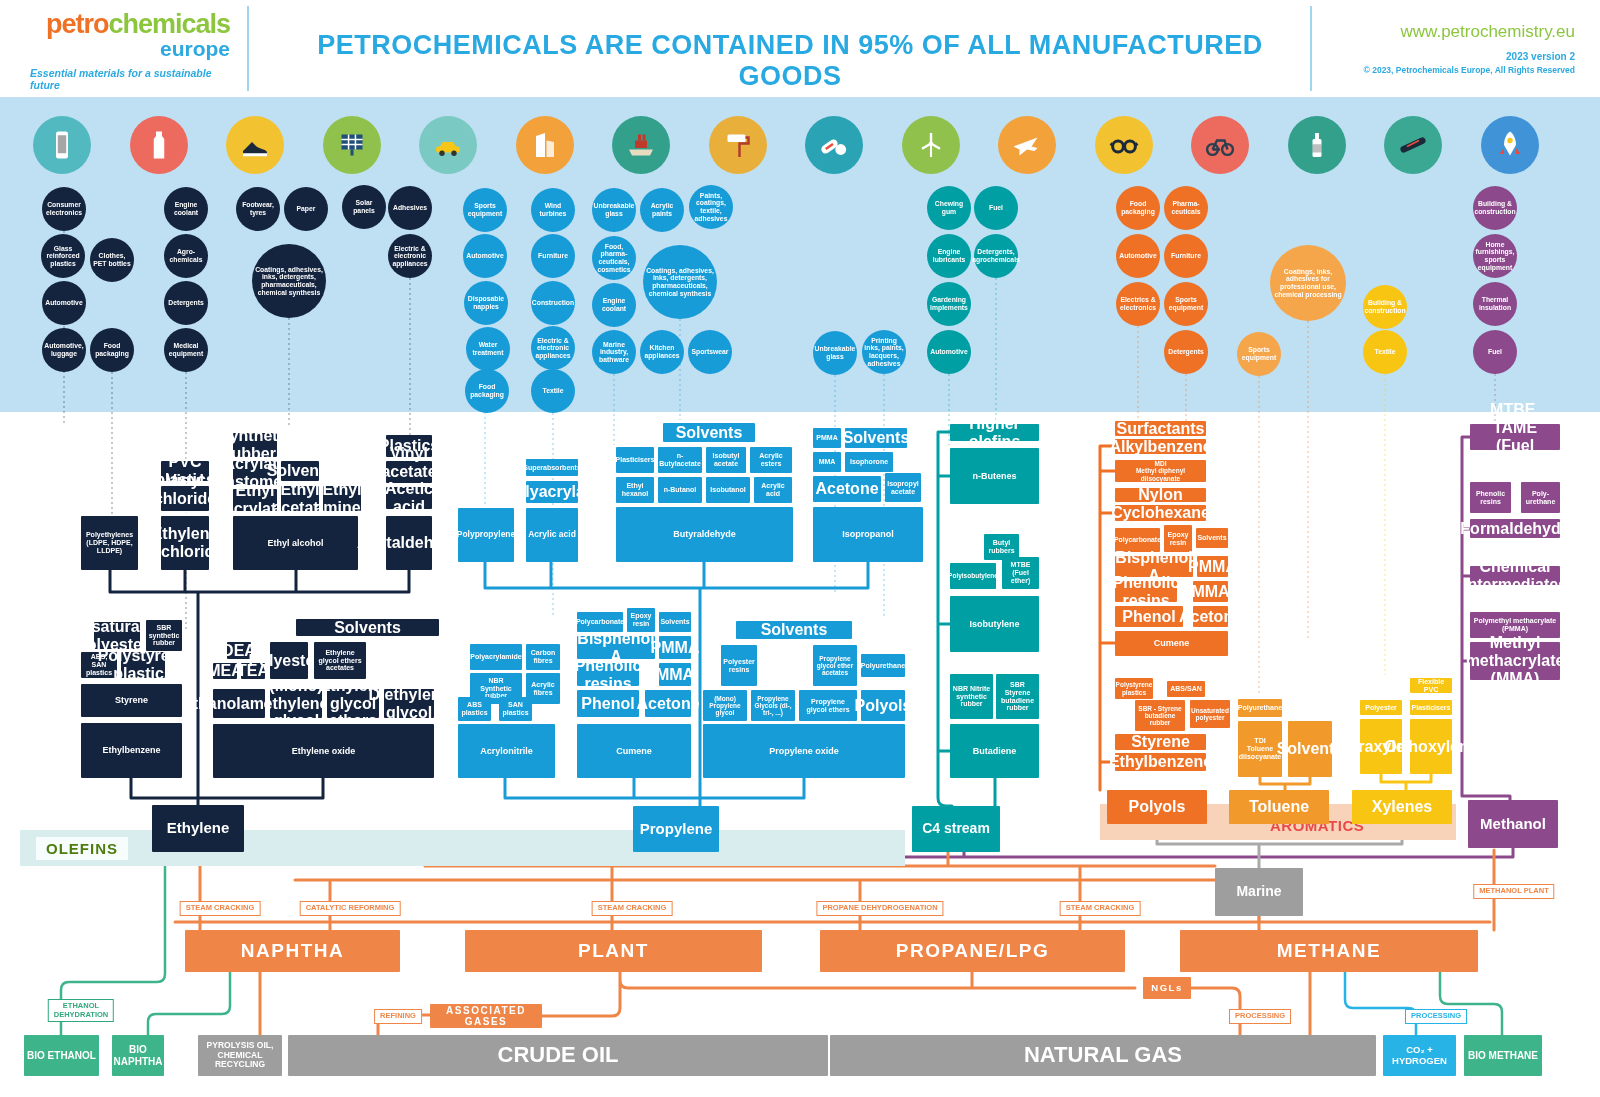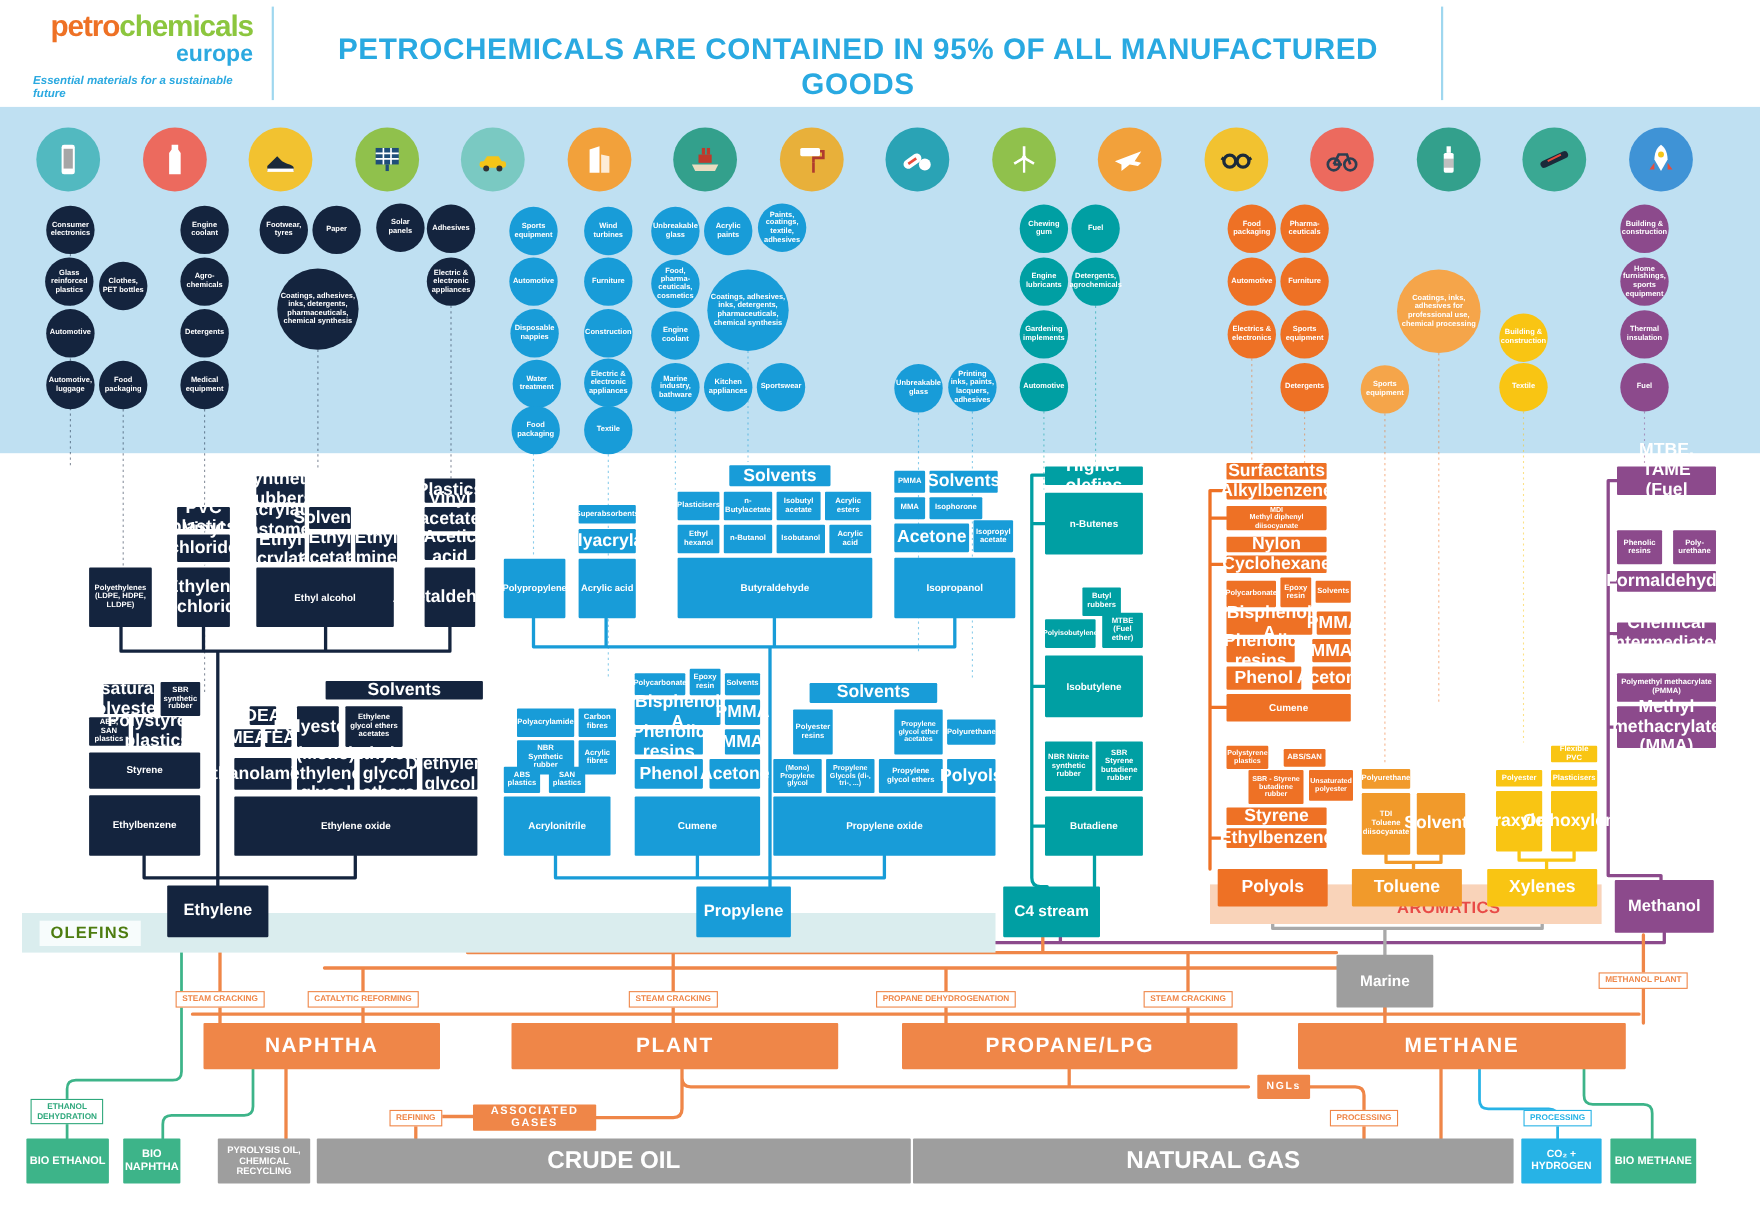--- a/index.html
+++ b/index.html
@@ -5,40 +5,40 @@
   html,body{margin:0;padding:0;background:#fff;font-family:"Liberation Sans",sans-serif;}
   #stage{position:relative;width:1600px;height:1097px;overflow:hidden;background:#fff;}
   
   #header{position:absolute;left:0;top:0;width:1600px;height:97px;background:#fff;}
   .vline{position:absolute;top:6px;height:85px;width:2px;background:#9fd7ef;}
   #logo{position:absolute;left:30px;top:12px;width:200px;text-align:right;}
   #logo .l1{font-size:27px;font-weight:700;letter-spacing:-1px;line-height:.95;}
   #logo .l1 .p1{color:#ee7125;} #logo .l1 .p2{color:#8cc63e;}
   #logo .l2{font-size:21px;font-weight:700;color:#2ba9e0;letter-spacing:0;line-height:1;}
   #logo .tag{font-size:10.5px;font-style:italic;font-weight:700;color:#2ba9e0;margin-top:8px;text-align:left;}
-  #title{position:absolute;left:260px;top:30px;width:1040px;text-align:center;font-size:27px;font-weight:700;color:#29a9e1;letter-spacing:.5px;}
+  #title{position:absolute;left:270px;top:30px;width:1040px;text-align:center;font-size:27px;font-weight:700;color:#29a9e1;letter-spacing:.5px;}
   #hright{position:absolute;left:1325px;top:22px;width:250px;text-align:right;}
   #hright .web{font-size:17px;color:#8cc63e;font-weight:400;}
   #hright .ver{font-size:10px;color:#2ba9e0;font-weight:700;margin-top:9px;}
   #hright .cop{font-size:8.5px;color:#2ba9e0;font-weight:700;margin-top:3px;}
   
   #appband{position:absolute;left:0;top:97px;width:1600px;height:315px;background:#bfe0f2;}
   #olefinsband{position:absolute;left:20px;top:830px;width:885px;height:36px;background:#daedee;}
   #olefinslabel{position:absolute;left:16px;top:7px;background:#f7fcfc;color:#4d7c0f;font-weight:700;font-size:15px;padding:3px 10px;letter-spacing:1px;}
   #aromaband{position:absolute;left:1100px;top:804px;width:356px;height:36px;background:#f9d3b9;}
   #aromalabel{position:absolute;left:170px;top:13px;color:#e84b47;font-weight:700;font-size:15px;letter-spacing:.5px;}
   
   .nd{position:absolute;display:flex;align-items:center;justify-content:center;text-align:center;color:#fff;font-weight:700;line-height:1.12;white-space:pre-line;box-sizing:border-box;padding:1px 2px;}
   .circ{border-radius:50%;}
   .box{border-radius:1px;}
   .nvy{background:#14243e;} .blu{background:#189cd8;} .tea{background:#009fa3;}
   .orb{background:#ee7125;} .or2{background:#f19a2b;} .orl{background:#f5a54a;}
   .yel{background:#f9c513;} .pur{background:#8c4a8c;} .gry{background:#9e9e9e;}
   .grn{background:#3db489;} .bbl{background:#27b3e6;} .feed{background:#ef8648;letter-spacing:1.5px;font-size:19px;}
-  .chip{position:absolute;transform:translateX(-50%);background:#fff;border:1px solid;font-size:7.5px;font-weight:700;padding:2px 5px;white-space:pre;text-align:center;line-height:1.15;z-index:5;}
+  .chip{position:absolute;transform:translateX(-50%);background:#fff;border:1px solid;font-size:7.5px;font-weight:700;padding:2px 5px;white-space:pre;text-align:center;line-height:1.15;z-index:5;margin-left:20px;}
   .chip.or{color:#ef8648;border-color:#ef8648;}
   .chip.gr{color:#2fa87c;border-color:#2fa87c;}
   .chip.bl{color:#27b3e6;border-color:#27b3e6;}
   .icon{position:absolute;width:58px;height:58px;border-radius:50%;display:flex;align-items:center;justify-content:center;}
   #wires{position:absolute;left:0;top:0;z-index:0;}
   .nd,.icon{z-index:2;}
 </style>
 </head>
 <body>
 
@@ -75,20 +75,25 @@
 
   <div id="header">
     <div class="vline" style="left:247px"></div>
     <div class="vline" style="left:1310px"></div>
     <div id="logo">
       <div class="l1"><span class="p1">petro</span><span class="p2">chemicals</span></div>
       <div class="l2">europe</div>
       <div class="tag">Essential materials for a sustainable future</div>
     </div>
     <div id="title">PETROCHEMICALS ARE CONTAINED IN 95% OF ALL MANUFACTURED GOODS</div>
+    <div id="hright">
+      <div class="web">www.petrochemistry.eu</div>
+      <div class="ver">2023 version 2</div>
+      <div class="cop">© 2023, Petrochemicals Europe, All Rights Reserved</div>
+    </div>
   </div>
 
   <div id="olefinsband">
     <span id="olefinslabel">OLEFINS</span>
   </div>
   <div id="aromaband">
     <span id="aromalabel">AROMATICS</span>
   </div>
 
   <div id="diagram">

